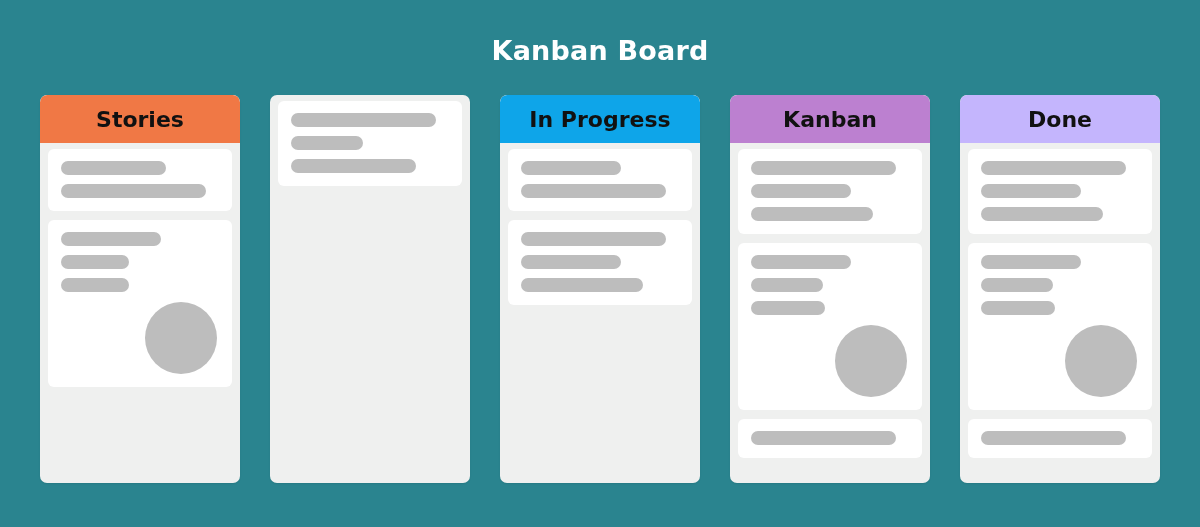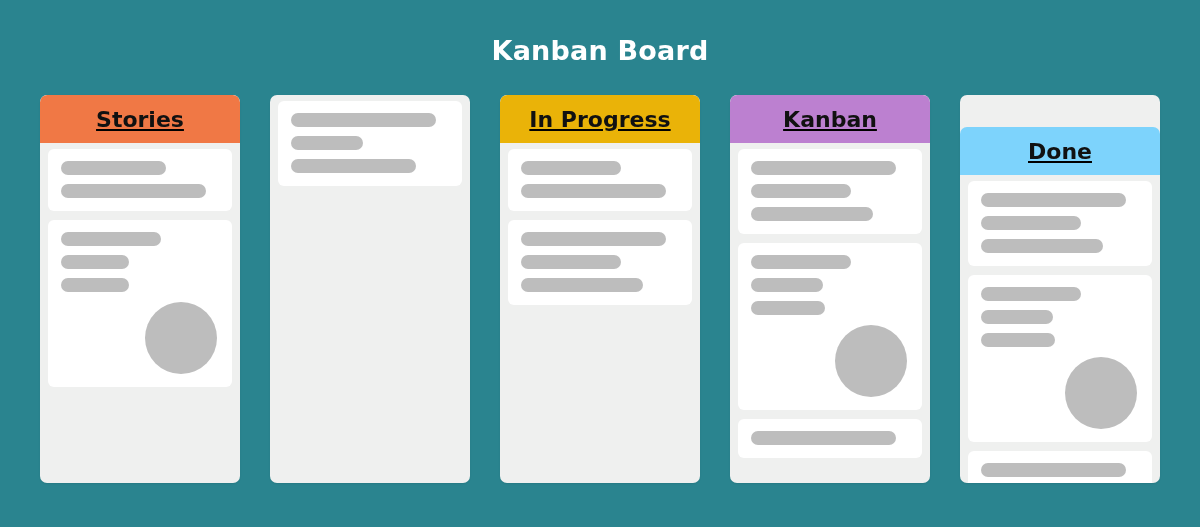--- a/index.html
+++ b/index.html
@@ -49,21 +49,20 @@
 
   .column {
     width: 212px;
     height: 388px;
     background: #eff0ef;
     border-radius: 7px;
     display: flex;
     flex-direction: column;
     overflow: hidden;
     box-shadow: 0 1px 2px rgba(0,0,0,0.08);
-    text-decoration: underline;
   }
 
   .column-header {
     height: 48px;
     flex: 0 0 48px;
     display: flex;
     align-items: center;
     justify-content: center;
     font-size: 22px;
     font-weight: bold;
@@ -143,21 +142,21 @@
           <div class="card">
             <div class="card-lines">
               <div class="line" style="width: 145px; background: rgb(189, 189, 189);"></div>
               <div class="line" style="width: 72px; background: rgb(189, 189, 189);"></div>
               <div class="line" style="width: 125px; background: rgb(189, 189, 189);"></div>
             </div>
           </div>
         </div>
       </div>
       <div class="column">
-        <div class="column-header" style="background: #eab308;">In Progress</div>
+        <div class="column-header" style="background: #0ea5e9;">In Progress</div>
         <div class="column-body">
           <div class="card">
             <div class="card-lines">
               <div class="line" style="width: 100px; background: rgb(189, 189, 189);"></div>
               <div class="line" style="width: 145px; background: rgb(189, 189, 189);"></div>
             </div>
           </div>
           <div class="card">
             <div class="card-lines">
               <div class="line" style="width: 145px; background: rgb(189, 189, 189);"></div>
@@ -186,21 +185,21 @@
             <div class="avatar" style="background: rgb(189, 189, 189);"></div>
           </div>
           <div class="card">
             <div class="card-lines">
               <div class="line" style="width: 145px; background: rgb(189, 189, 189);"></div>
             </div>
           </div>
         </div>
       </div>
       <div class="column">
-        <div class="column-header" style="background: #7dd3fc; margin-top: 32px;">Done</div>
+        <div class="column-header" style="background: #c4b5fd;">Done</div>
         <div class="column-body">
           <div class="card">
             <div class="card-lines">
               <div class="line" style="width: 145px; background: rgb(189, 189, 189);"></div>
               <div class="line" style="width: 100px; background: rgb(189, 189, 189);"></div>
               <div class="line" style="width: 122px; background: rgb(189, 189, 189);"></div>
             </div>
           </div>
           <div class="card">
             <div class="card-lines">

